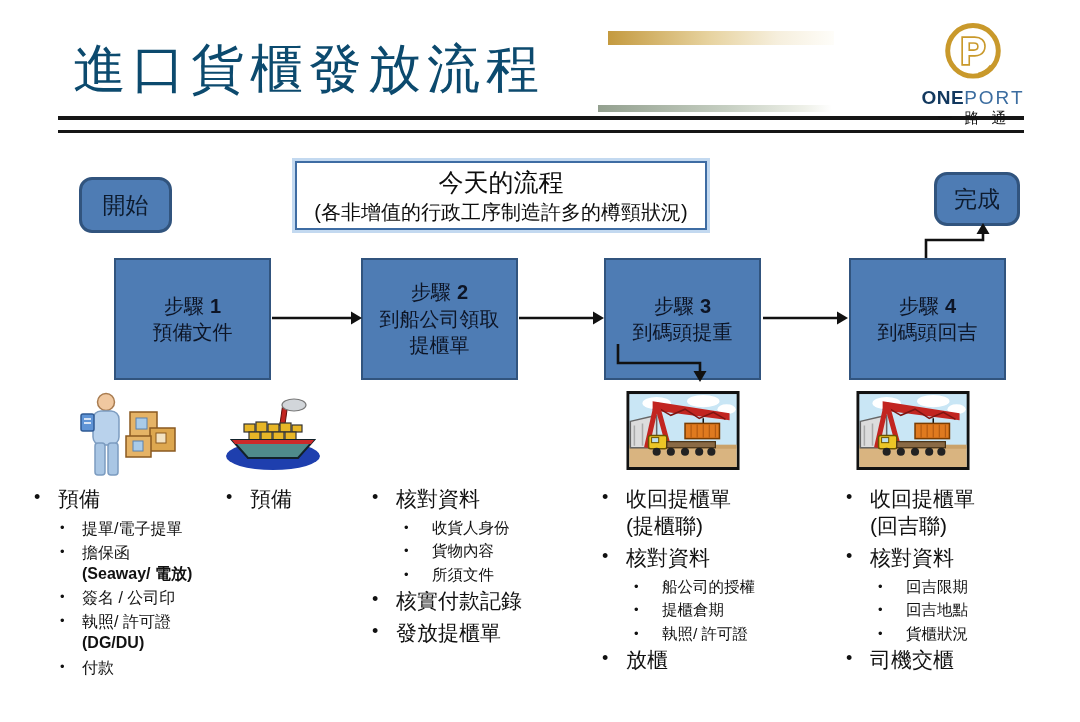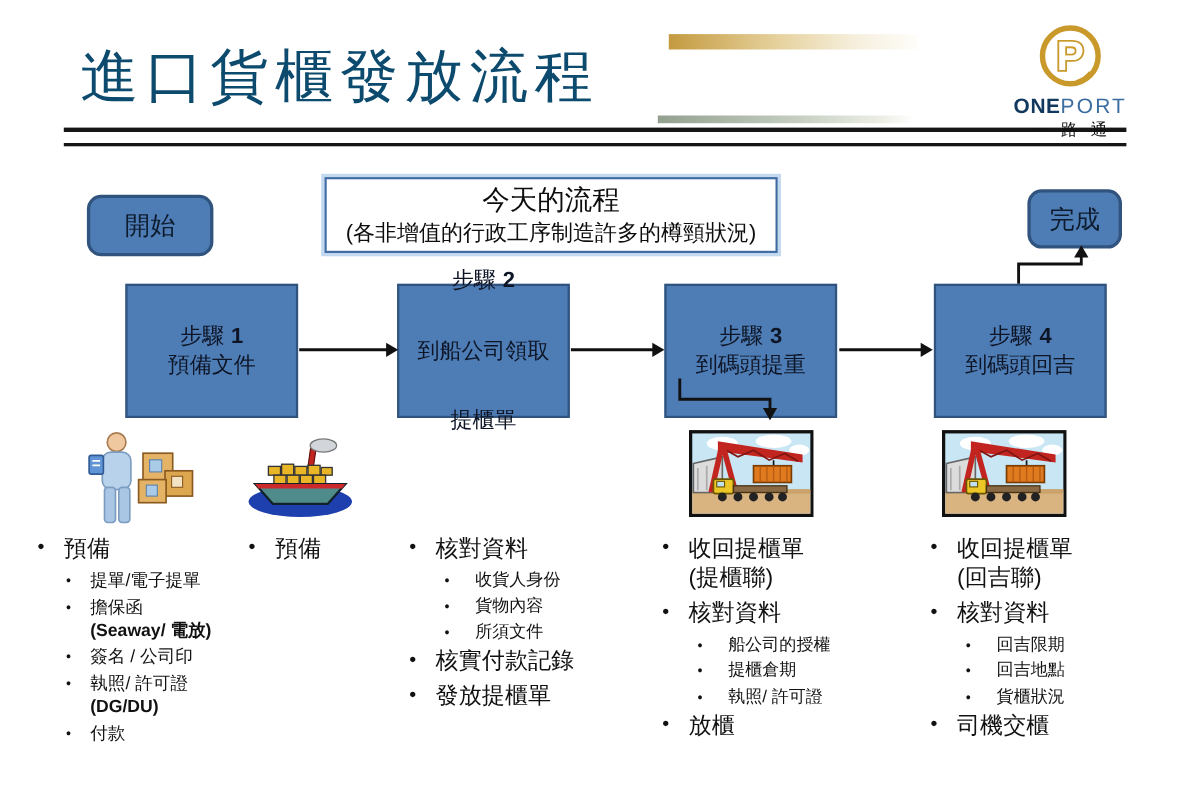--- a/index.html
+++ b/index.html
@@ -30,38 +30,38 @@
   .brand .one{font-weight:800;color:#12385E;letter-spacing:.5px;}
   .brand .port{font-weight:400;color:#3c6da0;letter-spacing:2px;}
   .tagline{font-size:15px;color:#111;letter-spacing:12px;margin-top:2px;margin-left:10px;
     font-family:"Liberation Serif","DejaVu Serif",serif;white-space:nowrap;}
   
   .flow-pill{
     position:absolute;background:#4E7CB4;border:3px solid #31547E;border-radius:13px;
     display:flex;align-items:center;justify-content:center;
     font-size:23px;color:#0d1b2e;box-sizing:border-box;white-space:nowrap;
   }
-  .pill-start{left:79px;top:177px;width:115px;height:56px;}
+  .pill-start{left:79px;top:177px;width:93px;height:56px;}
   .pill-done{left:934px;top:172px;width:86px;height:54px;}
   .banner{
     position:absolute;left:295px;top:161px;width:412px;height:69px;background:#fff;
     border:2px solid #3E6CA3;box-shadow:0 0 0 3px #C3D9F0;box-sizing:border-box;
     display:flex;flex-direction:column;align-items:center;justify-content:center;
     text-align:center;color:#0d0d0d;
   }
   .banner .l1{font-size:25px;line-height:1.3;}
   .banner .l2{font-size:20px;line-height:1.3;white-space:nowrap;}
   .step{
     position:absolute;top:258px;width:157px;height:122px;background:#4E7CB4;
     border:2.5px solid #31547E;box-sizing:border-box;
     display:flex;flex-direction:column;align-items:center;justify-content:center;
     font-size:20px;line-height:1.32;color:#0d1526;text-align:center;
   }
   .step .num{font-weight:bold;margin-left:6px;}
-  .s1{left:114px;} .s2{left:361px;gap:37px;} .s3{left:604px;} .s4{left:849px;}
+  .s1{left:114px;} .s2{left:361px;} .s3{left:604px;} .s4{left:849px;}
   .arrows{position:absolute;left:0;top:0;width:1080px;height:722px;pointer-events:none;}
   .arrows line,.arrows polyline{stroke:#111;stroke-width:2.6;fill:none;}
   .arrows polygon{fill:#111;stroke:none;}
   
   .clip{position:absolute;}
   .ic-person{left:76px;top:388px;width:112px;height:96px;}
   .ic-ship{left:222px;top:396px;width:102px;height:78px;}
   .ic-crane1{left:626px;top:391px;width:114px;height:79px;}
   .ic-crane2{left:856px;top:391px;width:114px;height:79px;}
   

